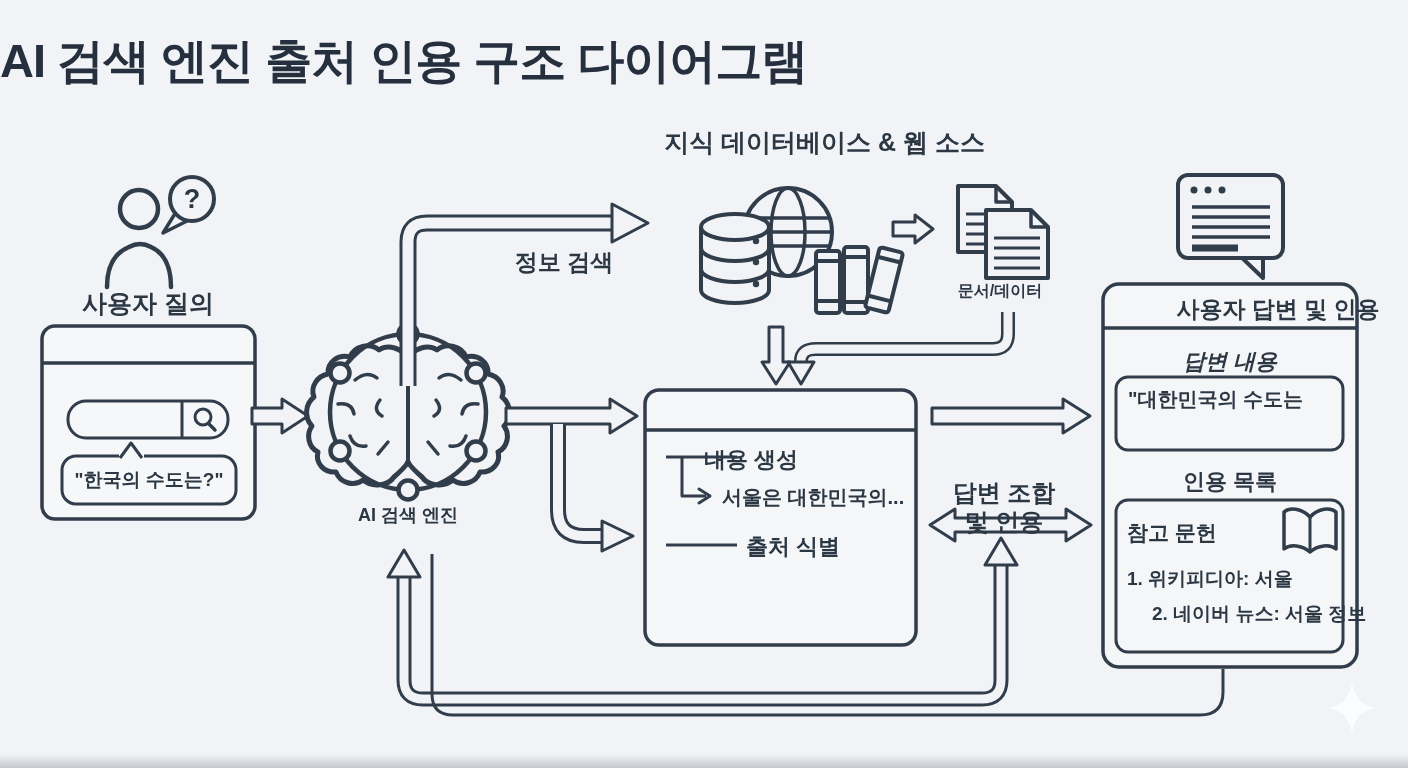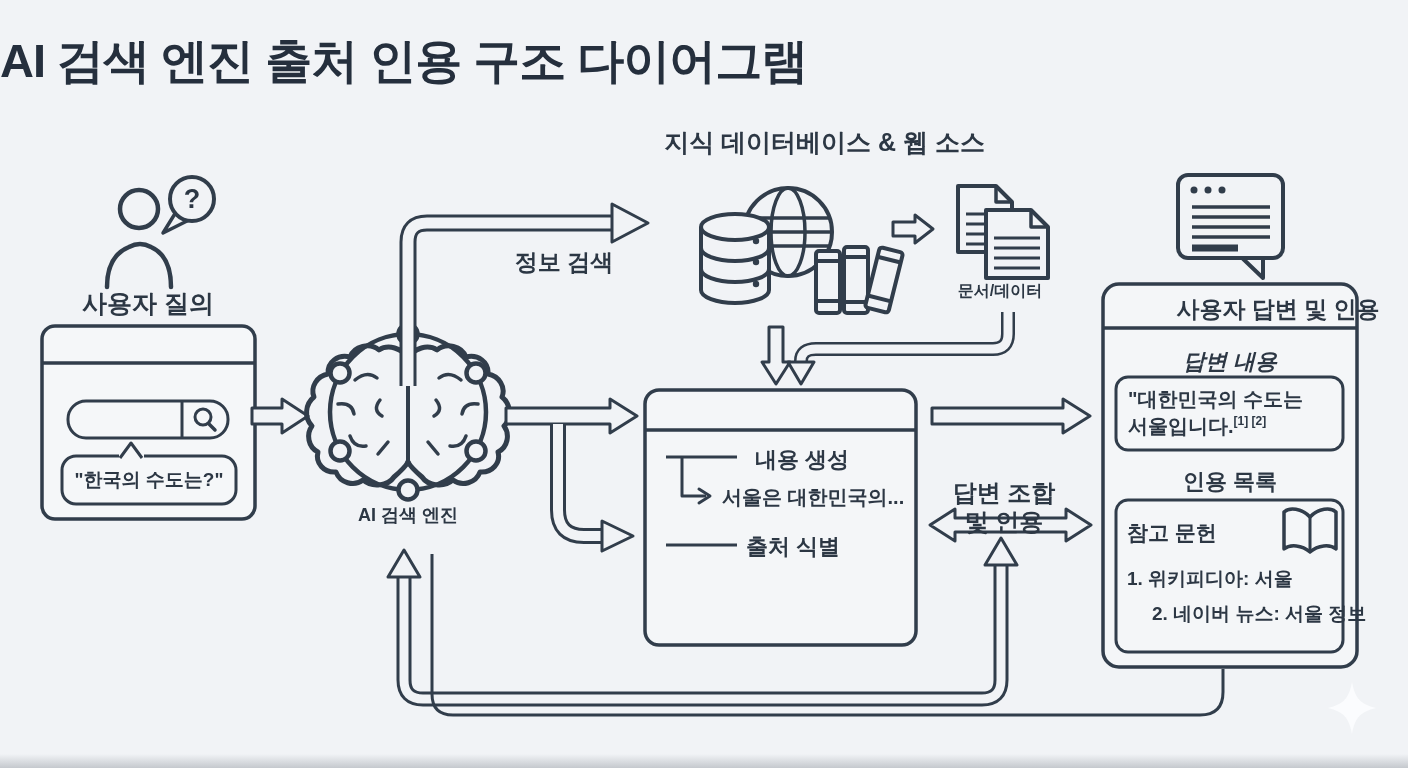--- a/index.html
+++ b/index.html
@@ -12,21 +12,21 @@
   .abs{position:absolute;}
   .lbl{color:#2c3744;font-weight:700;white-space:nowrap;}
   #title{left:0;right:0;top:30px;font-size:47px;font-weight:800;letter-spacing:-1px;color:#252f3d;text-align:left;}
   #knowledge-label{left:585px;width:400px;top:126px;font-size:25px;text-align:right;}
   #user-query-label{left:30px;width:236px;top:287px;font-size:25px;text-align:center;}
   #query-text{left:62px;width:174px;top:467px;font-size:19px;text-align:center;}
   #qmark{left:180px;top:184px;width:24px;font-size:27px;font-weight:800;text-align:center;}
   #engine-label{left:300px;width:216px;top:503px;font-size:18px;text-align:center;}
   #info-search-label{left:478px;width:172px;top:247px;font-size:23px;text-align:center;}
   #docs-label{left:922px;width:156px;top:281px;font-size:16px;text-align:center;}
-  #content-gen-label{left:755px;top:445px;font-size:22px;}
+  #content-gen-label{left:704px;top:445px;font-size:22px;}
   #snippet-label{left:722px;top:484px;font-size:20px;font-weight:600;}
   #source-id-label{left:746px;top:532px;font-size:22px;}
   #assembly-label{left:933px;width:142px;top:444px;font-size:24px;text-align:center;line-height:1.2;}
   #panel-title{left:1103px;width:254px;top:294px;font-size:23px;text-align:center;padding-left:48px;}
   #answer-heading{left:1103px;width:254px;top:347px;font-size:22px;text-align:center;font-style:italic;}
   #answer-text{left:1128px;top:386px;width:206px;font-size:20px;font-weight:700;line-height:1.35;white-space:nowrap;}
   #answer-text sup{font-size:12px;font-weight:700;}
   #citation-heading{left:1103px;width:254px;top:467px;font-size:22px;text-align:center;}
   #ref-title{left:1127px;top:519px;font-size:21px;font-weight:700;}
   .ref-line{left:1127px;font-size:19px;font-weight:600;white-space:nowrap;}
@@ -242,22 +242,19 @@
 
 <div class="abs lbl" id="assembly-label">
   <span style="display:block;margin-top:35px;">답변 조합</span>
   <span style="display:block;">및 인용</span>
 </div>
 
 <div class="abs lbl" id="panel-title">사용자 답변 및 인용</div>
 <div class="abs lbl" id="answer-heading">답변 내용</div>
 <div class="abs" id="answer-text">
   <span style="display:block;">"대한민국의 수도는</span>
-  <span style="display:block;">
-    <span>서울입니다.</span><sup>[1] [2]</sup>
-  </span>
 </div>
 <div class="abs lbl" id="citation-heading">인용 목록</div>
 <div class="abs" id="ref-title">참고 문헌</div>
 <div class="abs ref-line" id="ref-1">1. 위키피디아: 서울</div>
 <div class="abs ref-line" id="ref-2">2. 네이버 뉴스: 서울 정보</div>
 
 <div class="abs" id="bottom-shade"></div>
 
 </body></html>

